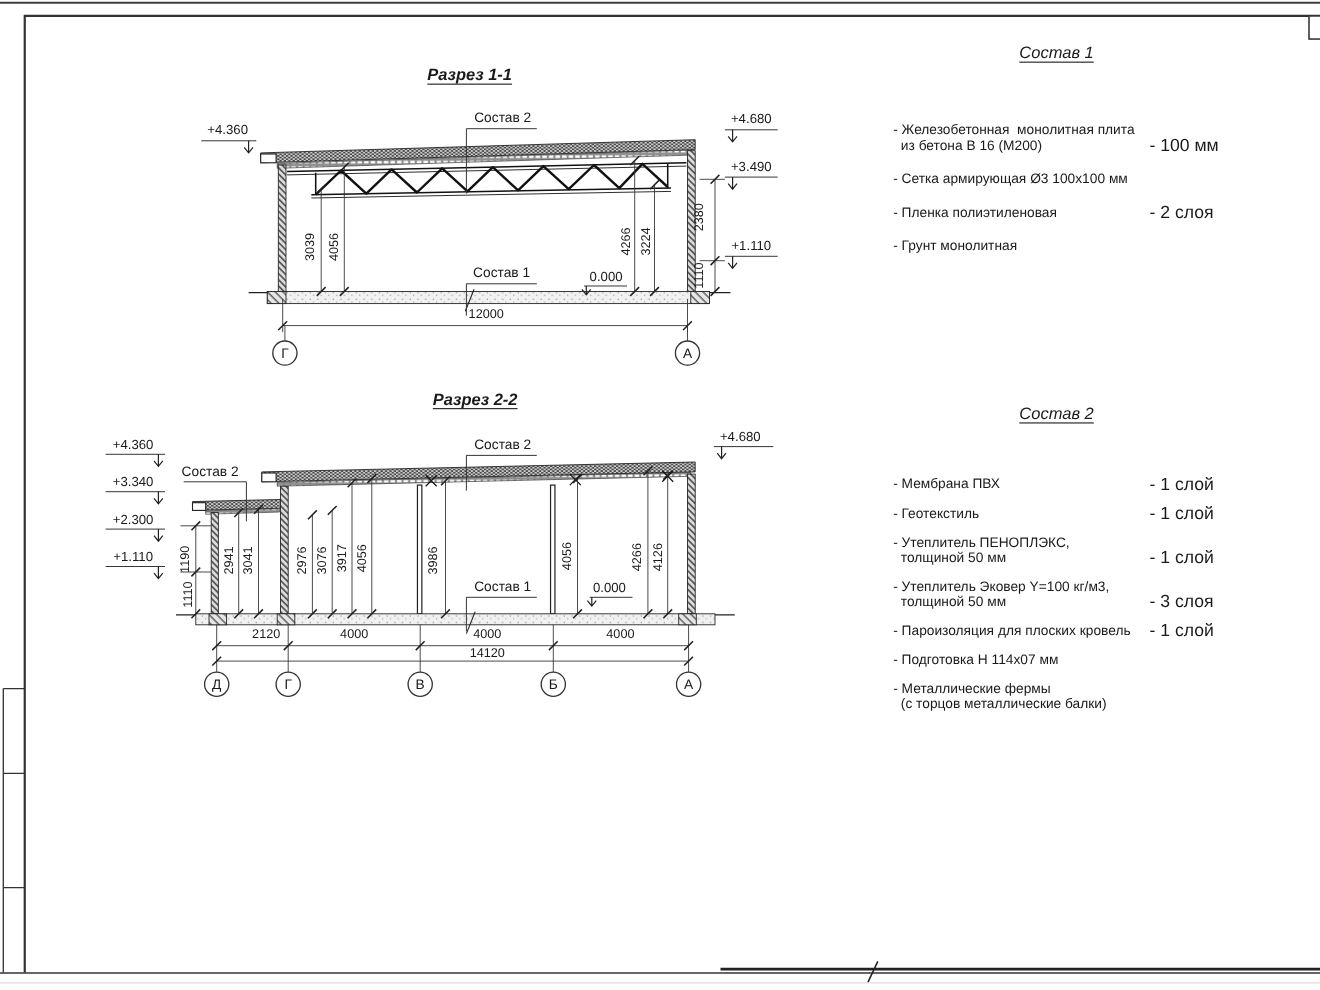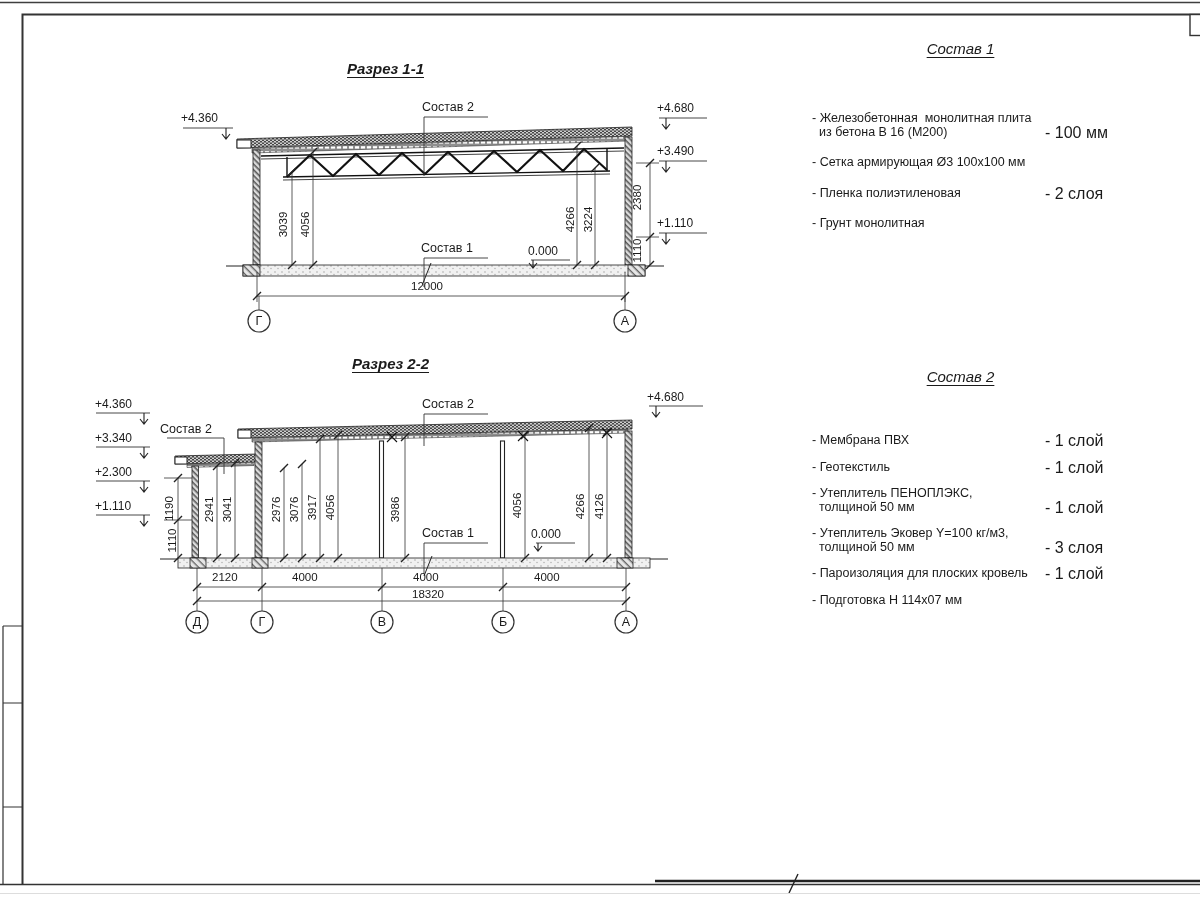--- a/index.html
+++ b/index.html
@@ -1,20 +1,20 @@
 <!DOCTYPE html>
 <html><head>
 <meta charset="utf-8">
 <style>
   html,body{margin:0;padding:0;}
   body{width:1200px;height:900px;background:#fff;position:relative;overflow:hidden;
        font-family:"Liberation Sans", sans-serif;color:#1a1a1a;}
   #stage{position:absolute;inset:0;width:1200px;height:900px;}
   svg.linework{position:absolute;left:0;top:0;}
-  .lbl{position:absolute;font-size:11.5px;color:#1a1a1a;text-align:left;white-space:nowrap;line-height:13px;}
+  .lbl{position:absolute;font-size:11.5px;color:#1a1a1a;text-align:center;white-space:nowrap;line-height:13px;}
   .md{font-size:12.5px;}
   .elev{font-size:12px;}
   .dimv{position:absolute;width:44px;text-align:center;font-size:11.5px;color:#1a1a1a;
         transform:rotate(-90deg);transform-origin:center center;white-space:nowrap;line-height:13px;}
   .title{font-size:15px;font-style:italic;font-weight:bold;text-decoration:underline;text-underline-offset:3px;}
   .comp-title{position:absolute;font-size:15px;font-style:italic;text-decoration:underline;
               text-underline-offset:3px;text-align:center;}
   .axis{position:absolute;width:20px;text-align:center;font-size:12.5px;color:#1a1a1a;}
   .comp-list{position:absolute;}
   .comp-row{display:flex;align-items:flex-end;margin-bottom:17px;}
@@ -192,21 +192,21 @@
 <div class="dimv" style="left:290px;top:501px;">3917</div>
 <div class="dimv" style="left:308px;top:501px;">4056</div>
 <div class="dimv" style="left:373px;top:503px;">3986</div>
 <div class="dimv" style="left:495px;top:499px;">4056</div>
 <div class="dimv" style="left:558px;top:500px;">4266</div>
 <div class="dimv" style="left:577px;top:500px;">4126</div>
 <div class="lbl" style="left:198px;top:571px;width:60px;padding-left:14px;">2120</div>
 <div class="lbl" style="left:292px;top:571px;width:60px;">4000</div>
 <div class="lbl" style="left:413px;top:571px;width:60px;">4000</div>
 <div class="lbl" style="left:534px;top:571px;width:60px;">4000</div>
-<div class="lbl" style="left:412px;top:588px;width:62px;">18320</div>
+<div class="lbl" style="left:412px;top:588px;width:62px;">14120</div>
 <div class="axis" style="left:187px;top:615px;">Д</div>
 <div class="axis" style="left:252px;top:615px;">Г</div>
 <div class="axis" style="left:372px;top:615px;">В</div>
 <div class="axis" style="left:493px;top:615px;">Б</div>
 <div class="axis" style="left:616px;top:615px;">А</div>
 
 <div class="comp-title" style="left:888px;top:40px;width:145px;">Состав 1</div>
 <div class="comp-list" style="left:812px;top:112px;width:300px;">
   <div class="comp-row">
     <div class="comp-name">- Железобетонная  монолитная плита
@@ -248,15 +248,20 @@
     <div class="comp-val">- 3 слоя</div>
   </div>
   <div class="comp-row c2">
     <div class="comp-name">- Пароизоляция для плоских кровель</div>
     <div class="comp-val">- 1 слой</div>
   </div>
   <div class="comp-row c2">
     <div class="comp-name">- Подготовка Н 114х07 мм</div>
     <div class="comp-val"></div>
   </div>
+  <div class="comp-row c2">
+    <div class="comp-name">- Металлические фермы
+  (с торцов металлические балки)</div>
+    <div class="comp-val"></div>
+  </div>
 </div>
 
 </div>
 
 </body></html>

